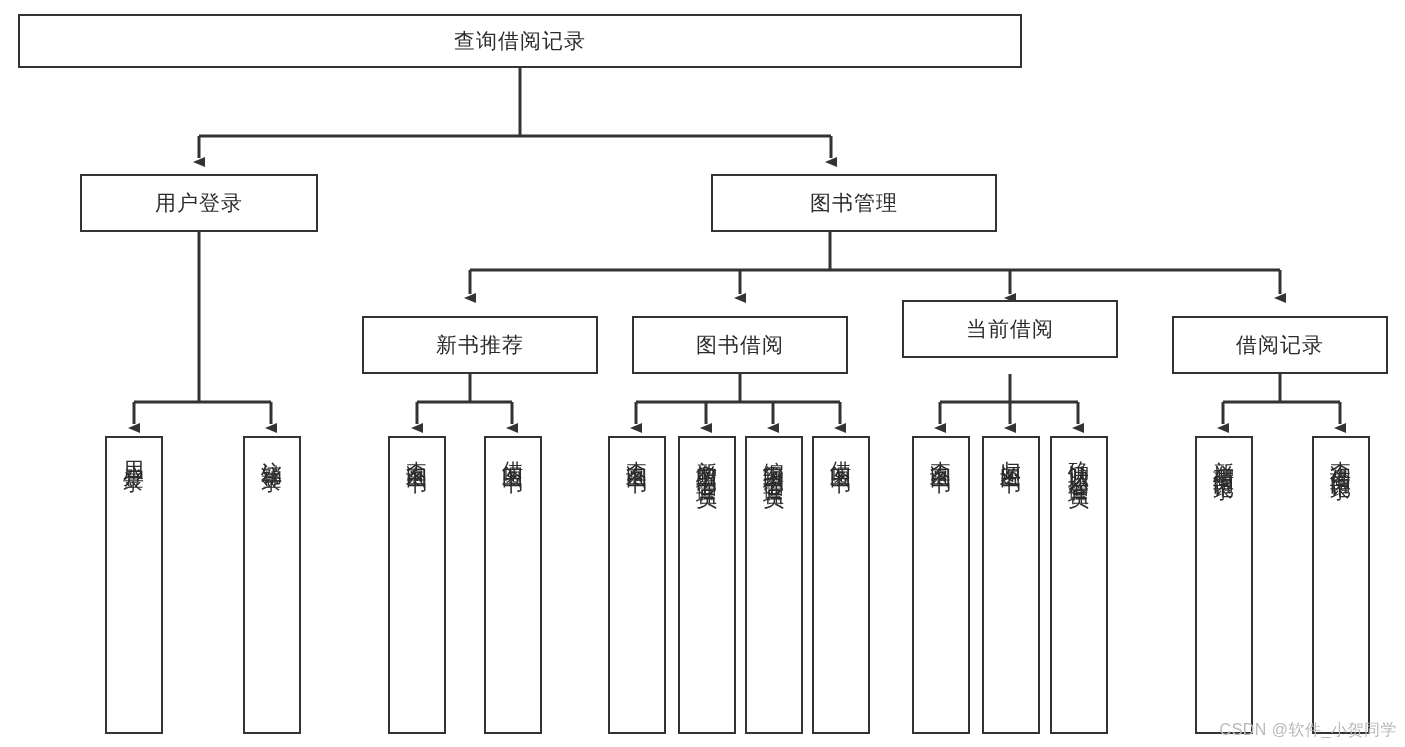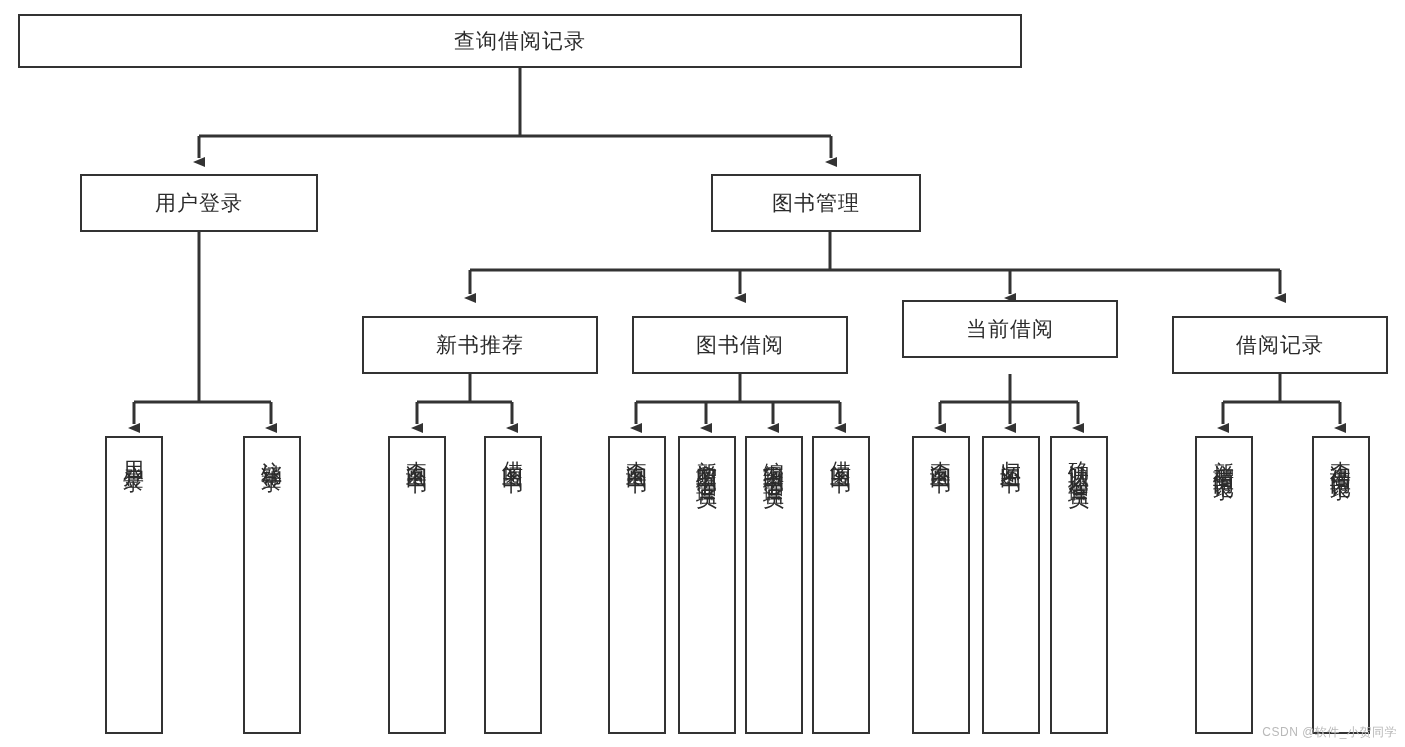--- a/index.html
+++ b/index.html
@@ -59,21 +59,21 @@
   }
   .leaf-inner {
     width: 100%;
     display: flex;
     justify-content: center;
   }
   #watermark {
     position: absolute;
     right: 8px;
     bottom: 6px;
-    font-size: 12px;
+    font-size: 16px;
     color: #b9b9b9;
     letter-spacing: 0.5px;
     z-index: 5;
     white-space: nowrap;
   }
 </style>
 </head>
 <body>
 
 <div id="canvas">
@@ -128,21 +128,21 @@
     </g>
   </svg>
 
   <div class="node node-h" style="left:18px; top:14px; width:1004px; height:54px;">
     <span>查询借阅记录</span>
   </div>
 
   <div class="node node-h" style="left:80px; top:174px; width:238px; height:58px;">
     <span>用户登录</span>
   </div>
-  <div class="node node-h" style="left:711px; top:174px; width:210px; height:58px;">
+  <div class="node node-h" style="left:711px; top:174px; width:286px; height:58px;">
     <span>图书管理</span>
   </div>
 
   <div class="node node-h" style="left:362px; top:316px; width:236px; height:58px;">
     <span>新书推荐</span>
   </div>
   <div class="node node-h" style="left:632px; top:316px; width:216px; height:58px;">
     <span>图书借阅</span>
   </div>
   <div class="node node-h" style="left:902px; top:300px; width:216px; height:58px;">

